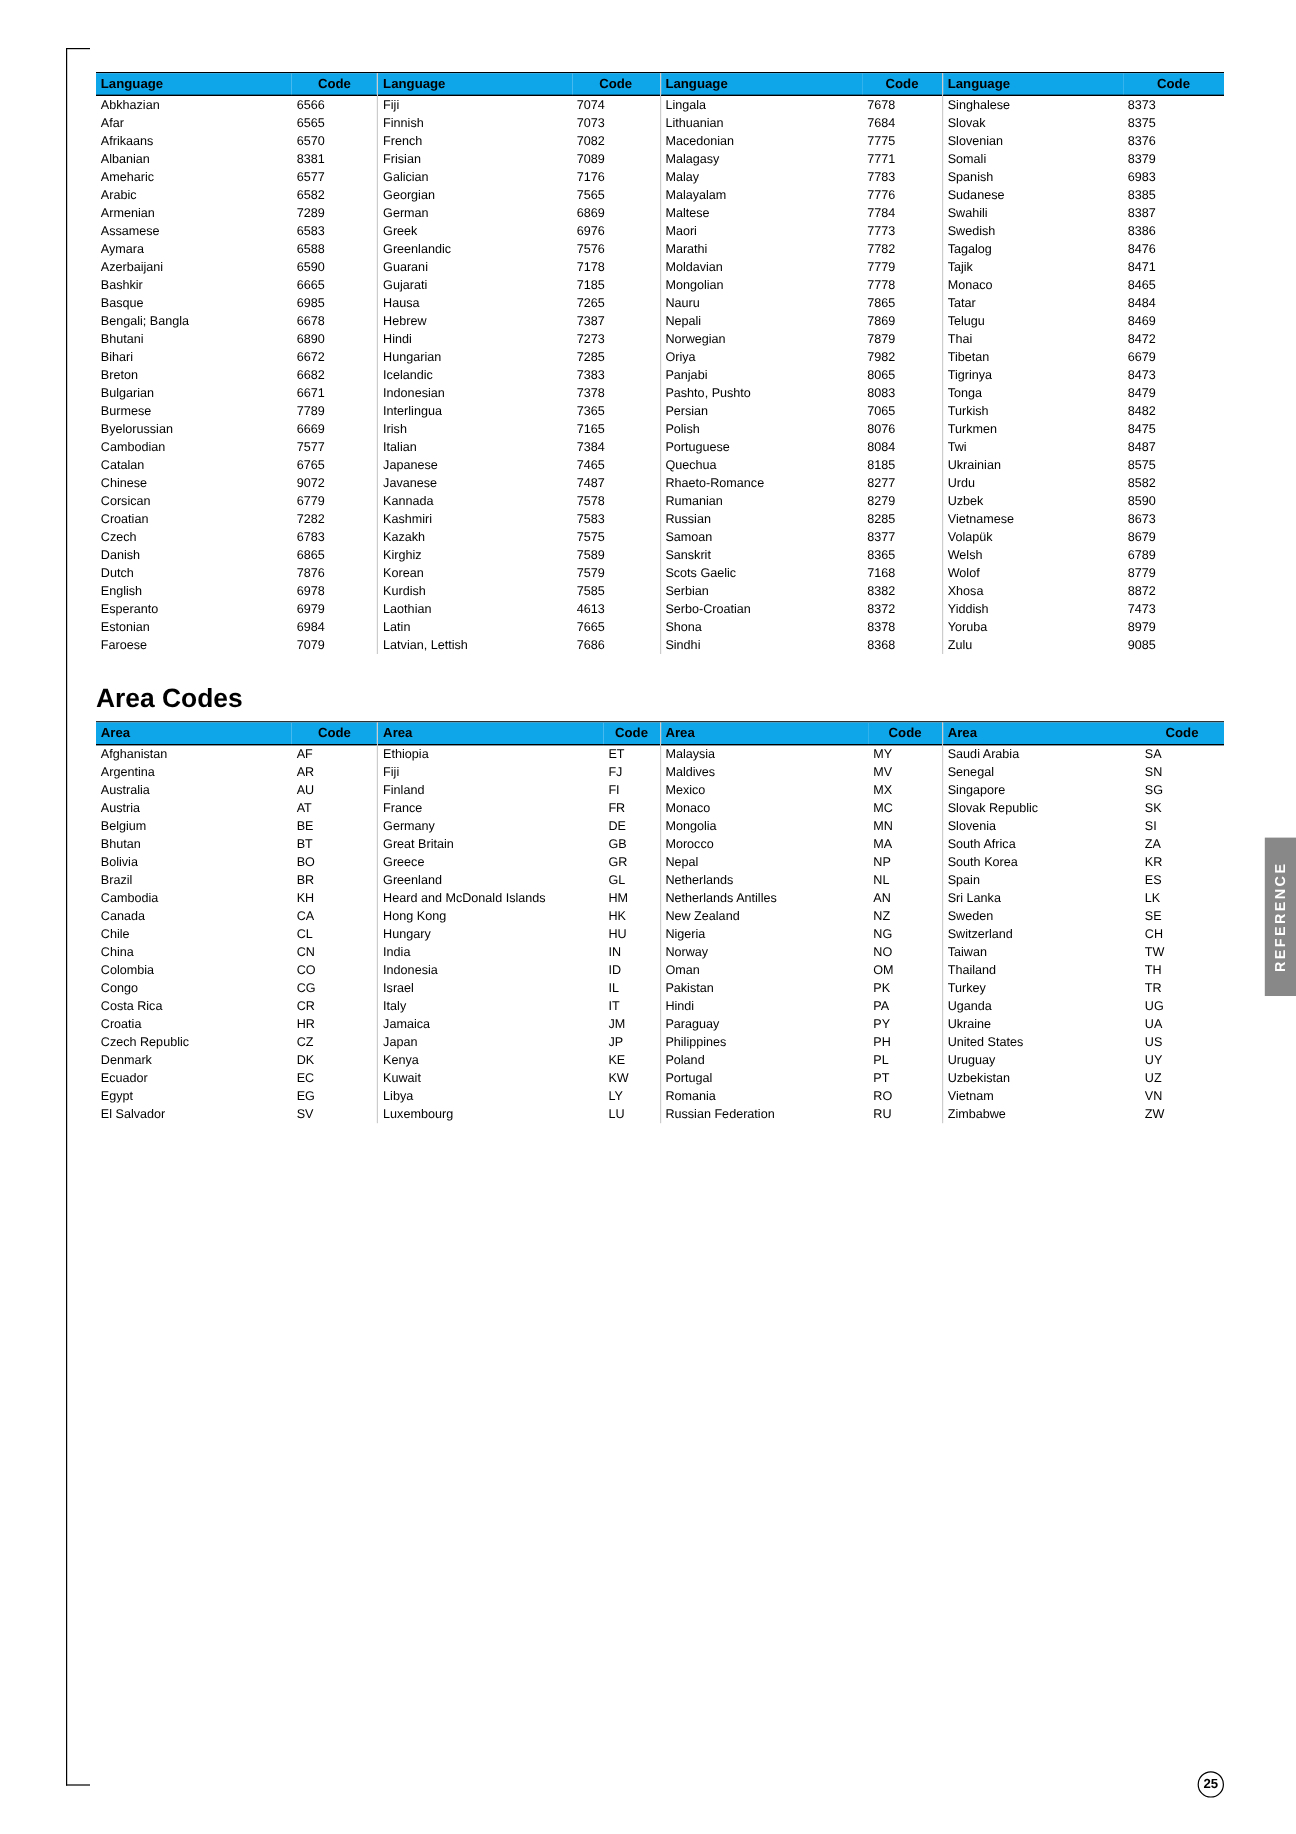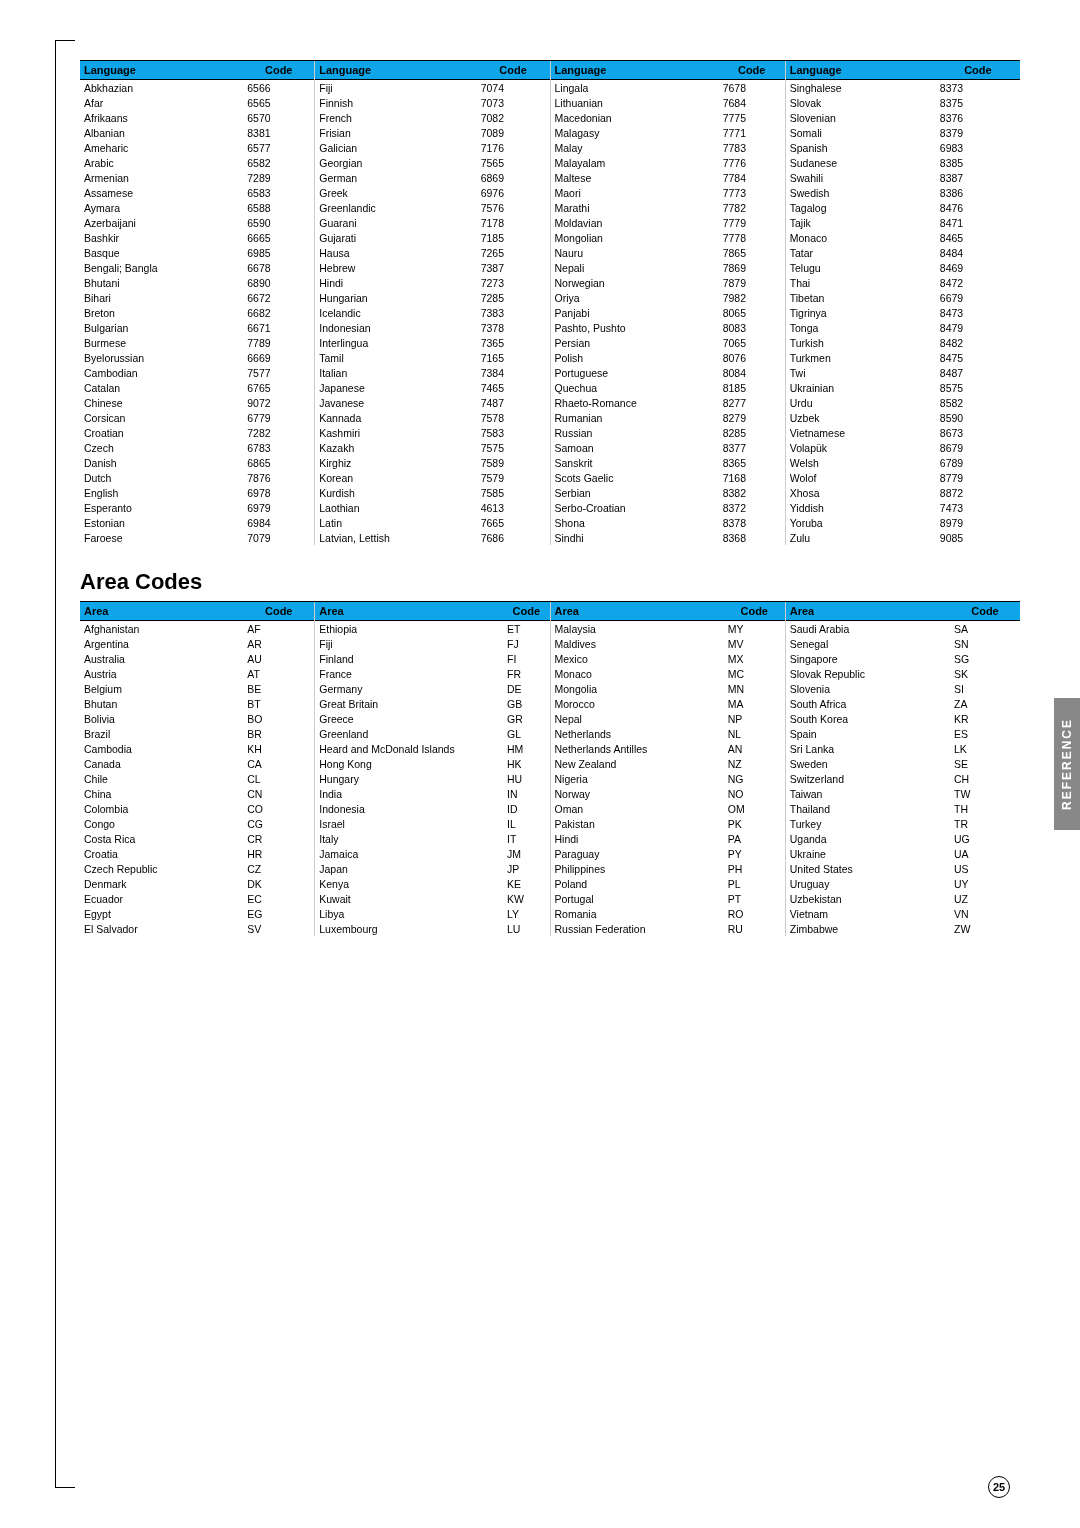--- a/index.html
+++ b/index.html
@@ -110,21 +110,21 @@
       vertical-align: top;
     }
 
     .col-group table tbody td.code-val {
       white-space: nowrap;
     }
 
     .page-number {
       position: absolute;
       bottom: 30px;
-      right: 70px;
+      right: 60px;
       font-size: 11px;
       border: 1px solid #000;
       border-radius: 50%;
       width: 22px;
       height: 22px;
       display: flex;
       align-items: center;
       justify-content: center;
       font-weight: bold;
     }
@@ -352,21 +352,21 @@
             </tr>
             <tr class="">
               <td>Indonesian</td>
               <td class="code-val">7378</td>
             </tr>
             <tr>
               <td>Interlingua</td>
               <td class="code-val">7365</td>
             </tr>
             <tr class="">
-              <td>Tamil</td>
+              <td>Irish</td>
               <td class="code-val">7165</td>
             </tr>
             <tr>
               <td>Italian</td>
               <td class="code-val">7384</td>
             </tr>
             <tr class="">
               <td>Japanese</td>
               <td class="code-val">7465</td>
             </tr>

